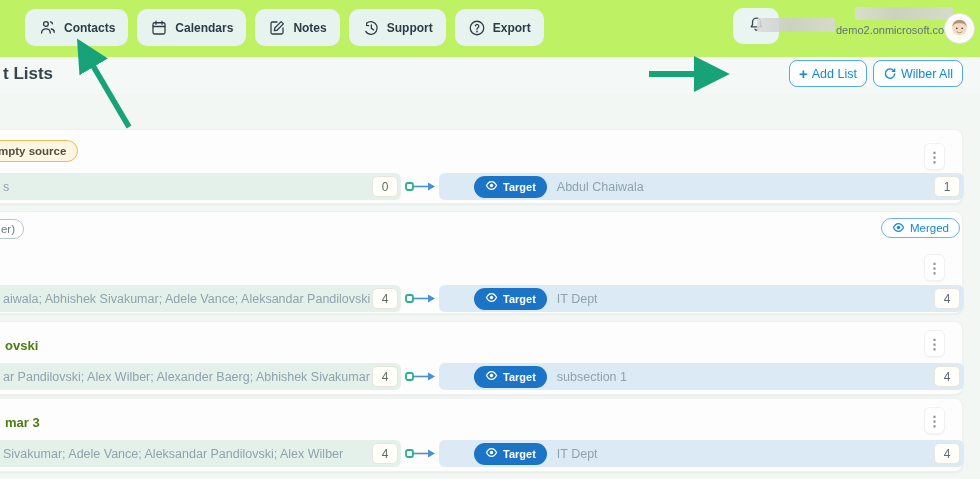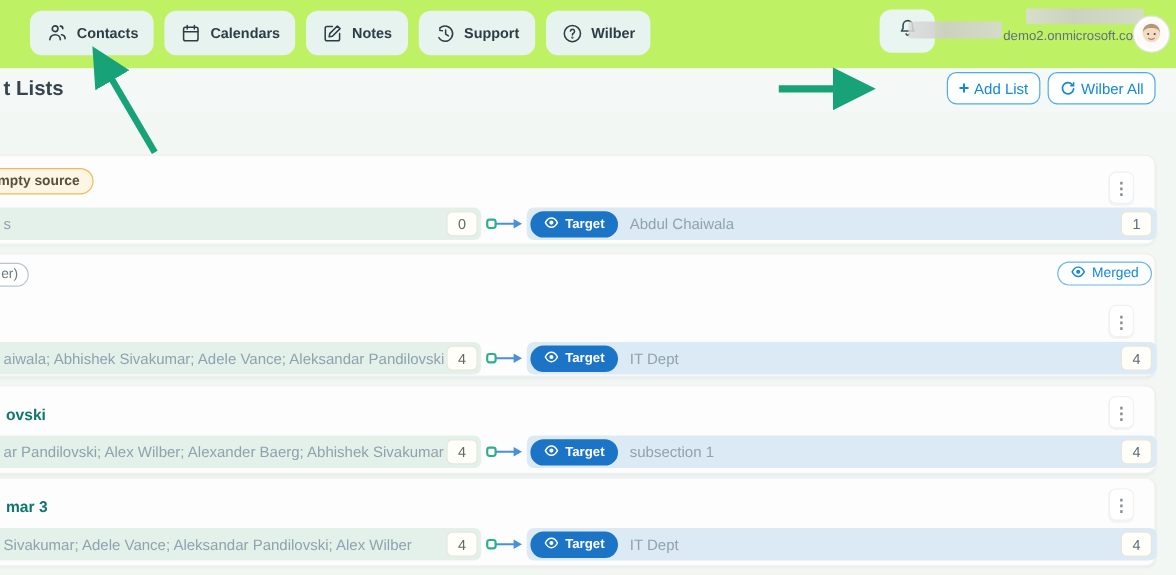--- a/index.html
+++ b/index.html
@@ -37,35 +37,35 @@
   
   .card { position:absolute; left:-22px; width:985px; background:#fcfdfc; border:1px solid #eef1ef;
     border-radius:8px; box-shadow:0 1px 2px rgba(40,60,55,.05); }
   .badge-warning { position:absolute; left:4px; top:10px; background:#fdf6e3; border:1.5px solid #efb95a;
     border-radius:12px; padding:4px 11px 4px 14px; font-size:11.5px; font-weight:bold; color:#564f40; }
   .badge-neutral { position:absolute; left:0; top:7px; width:45px; background:#ffffff; border:1.5px solid #b9c4c9;
     border-radius:10px; padding:3px 8px 3px 0; font-size:11.5px; color:#6b7a83; text-align:right; }
   .merged-badge { position:absolute; right:2px; top:6px; display:inline-flex; align-items:center; gap:5px;
     background:#fdfefe; border:1.5px solid #6db3e8; color:#1787d6; border-radius:12px;
     height:20px; padding:0 10px; font-size:11.5px; font-weight:500; cursor:pointer; }
-  .card-title { position:absolute; left:26px; font-size:13px; font-weight:bold; color:#0f766e; }
+  .card-title { position:absolute; left:26px; font-size:13px; font-weight:bold; color:#4d7c0f; }
   .kebab { position:absolute; right:17px; width:21px; height:27px; background:#ffffff; border:1px solid #f0f1f0;
     border-radius:6px; box-shadow:0 1px 1px rgba(0,0,0,.04); display:flex; align-items:center; justify-content:center;
     cursor:pointer; color:#858f95; font-size:14px; font-weight:bold; line-height:1; }
 
   .row { position:absolute; left:0; width:985px; height:27px; }
   .source-bar { position:absolute; left:0; top:0; width:422px; height:27px; background:#e4f1eb;
     border-radius:6px; display:flex; align-items:center; }
   .source-text { flex:1; padding-left:24px; font-size:12.5px; color:#8fa3ad; white-space:nowrap; overflow:hidden; }
   .chip { min-width:26px; height:21px; background:#fffef9; border:1px solid #e6e6dd; border-radius:5px;
     display:flex; align-items:center; justify-content:center; font-size:12px; color:#5f6b60; padding:0 5px; }
   .source-bar .chip { margin-right:3px; }
   .connector { position:absolute; left:426px; top:0; width:34px; height:27px; }
   .target-bar { position:absolute; left:460px; top:0; width:525px; height:27px; background:#dceaf6;
-    border-radius:6px; display:flex; align-items:center; }
+    border-radius:6px; display:flex; align-items:center;padding-left:32px; }
   .target-pill { display:inline-flex; align-items:center; gap:5px; background:#1b74c5; color:#ffffff;
     border:none; border-radius:13px; height:22px; padding:0 11px; margin-left:3px; font-size:11px;
     font-weight:bold; cursor:pointer; }
   .target-name { margin-left:10px; font-size:12.5px; color:#8fa3ad; }
   .target-bar .chip { margin-left:auto; margin-right:4px; color:#5d6c74; }
 
   .arrow-layer { position:absolute; top:0; left:0; width:980px; height:479px; pointer-events:none; z-index:50; }
 </style>
 </head>
 <body>
@@ -114,21 +114,21 @@
         <span>Support</span>
       </button>
       <button class="nav-btn">
         <span>
             <svg width="18" height="18" viewBox="0 0 24 24" fill="none" stroke="#2e3d45" stroke-width="1.7" stroke-linecap="round">
               <circle cx="12" cy="12" r="9"></circle>
               <path d="M9.8 9.2a2.3 2.3 0 113.4 2.4c-.8.5-1.2 1-1.2 1.9"></path>
               <circle cx="12" cy="16.6" r=".4" fill="#2e3d45"></circle>
             </svg>
           </span>
-        <span>Wilber</span>
+        <span>Export</span>
       </button>
     </div>
 
     <div class="bell-btn">
       <span><svg width="19" height="19" viewBox="0 0 24 24" fill="none" stroke="#3a4a52" stroke-width="1.7" stroke-linecap="round" stroke-linejoin="round">
             <path d="M12 4a5 5 0 00-5 5v3.2L5.4 15h13.2L17 12.2V9a5 5 0 00-5-5z"></path>
             <path d="M10.2 18a1.9 1.9 0 003.6 0"></path>
           </svg></span>
     </div>
     <div class="redact redact-a"></div>

